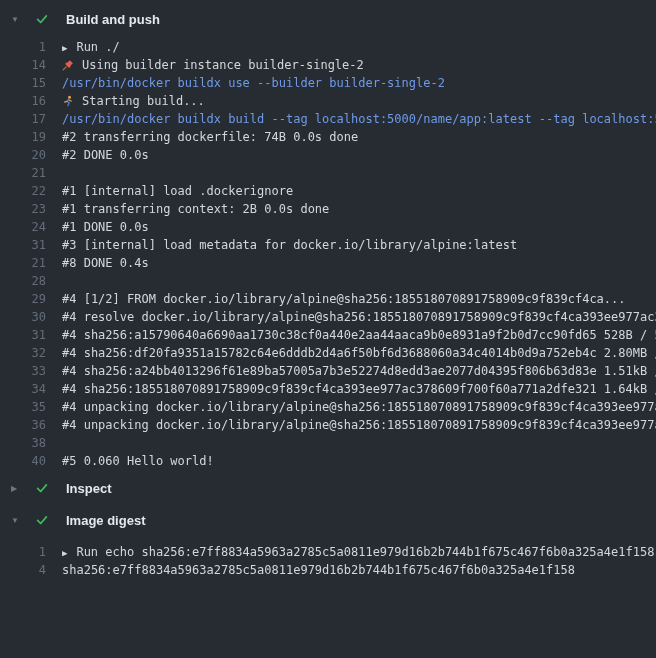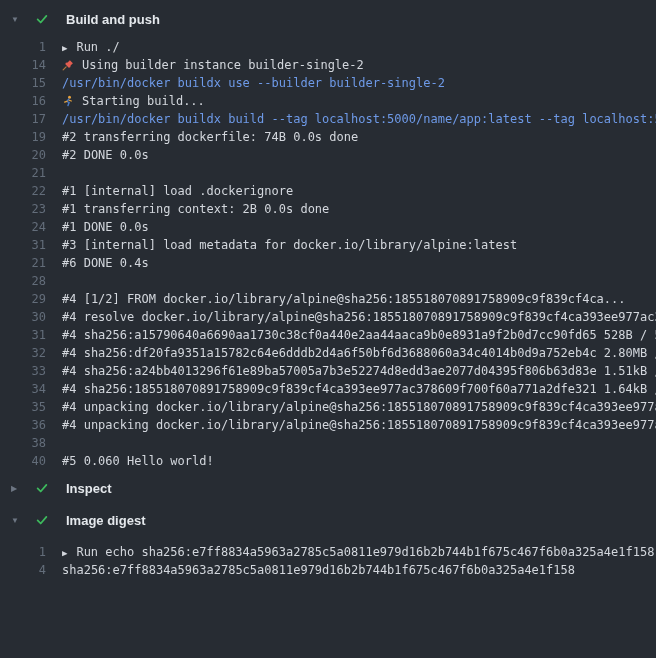--- a/index.html
+++ b/index.html
@@ -148,21 +148,21 @@
         <div class="row">
           <span class="gutter">24</span>
           <span class="content">#1 DONE 0.0s</span>
         </div>
         <div class="row">
           <span class="gutter">31</span>
           <span class="content">#3 [internal] load metadata for docker.io/library/alpine:latest</span>
         </div>
         <div class="row">
           <span class="gutter">21</span>
-          <span class="content">#6 DONE 0.4s</span>
+          <span class="content">#8 DONE 0.4s</span>
         </div>
         <div class="row">
           <span class="gutter">28</span>
           <span class="content"></span>
         </div>
         <div class="row">
           <span class="gutter">29</span>
           <span class="content">#4 [1/2] FROM docker.io/library/alpine@sha256:185518070891758909c9f839cf4ca...</span>
         </div>
         <div class="row">

